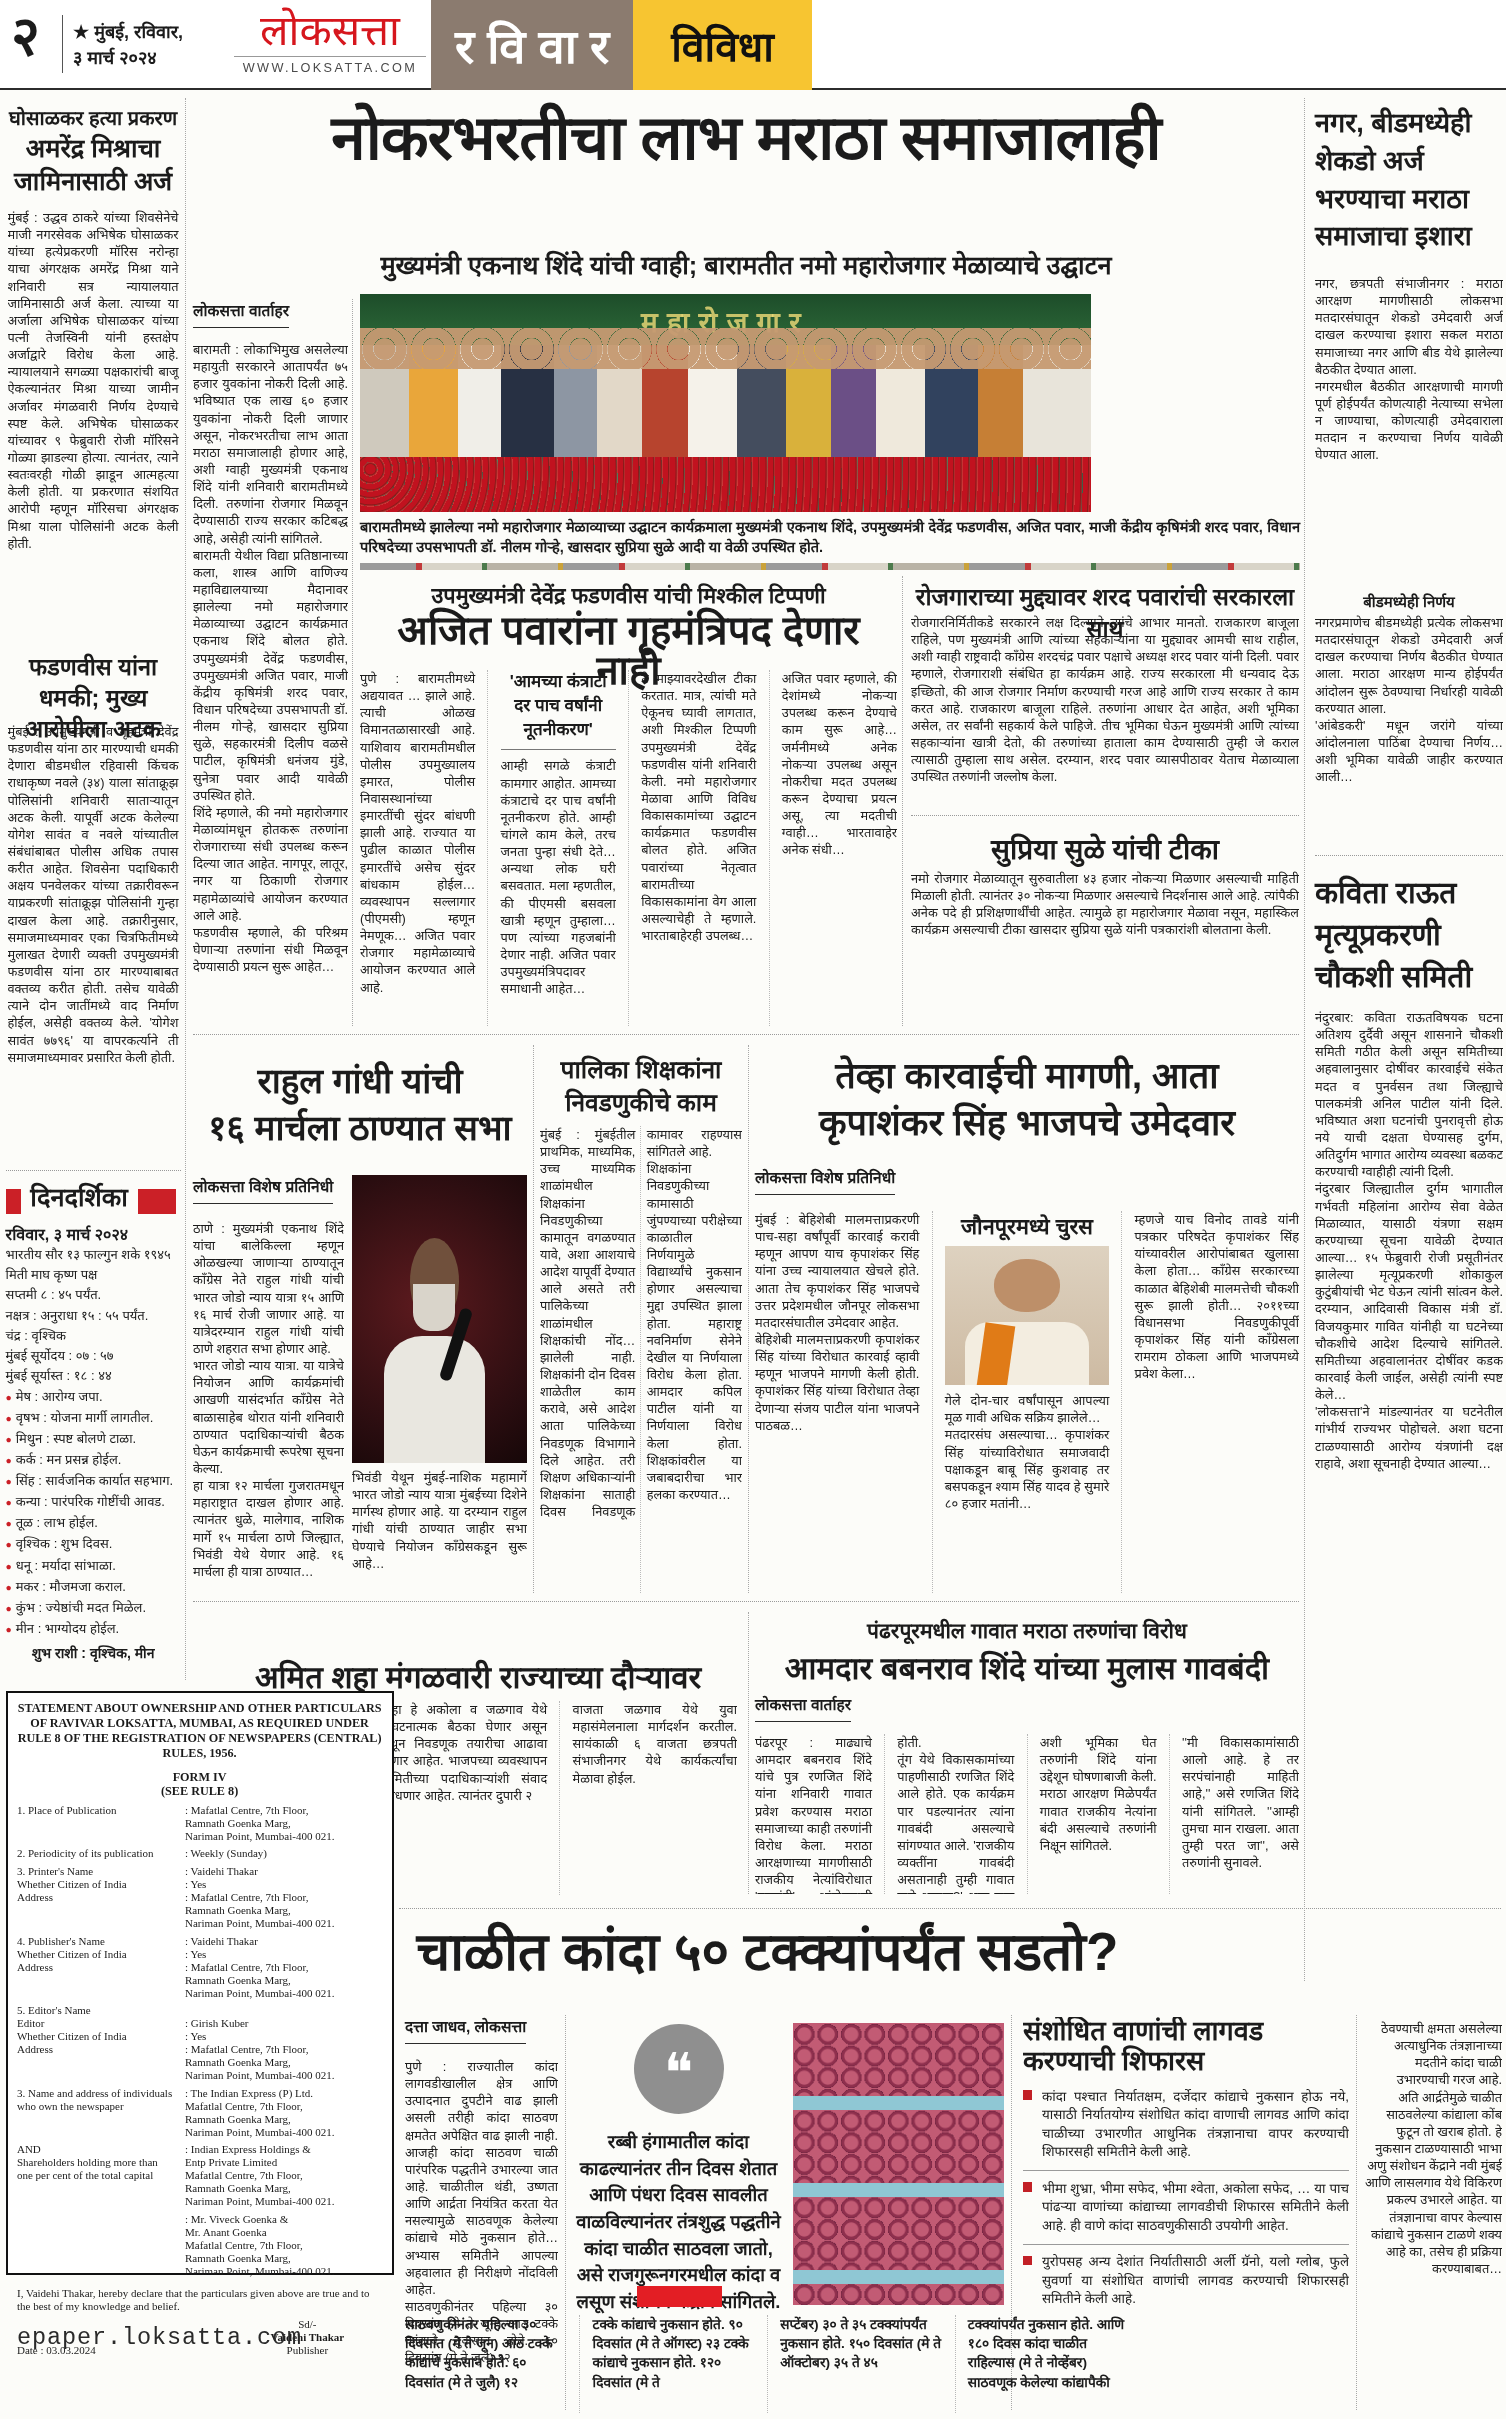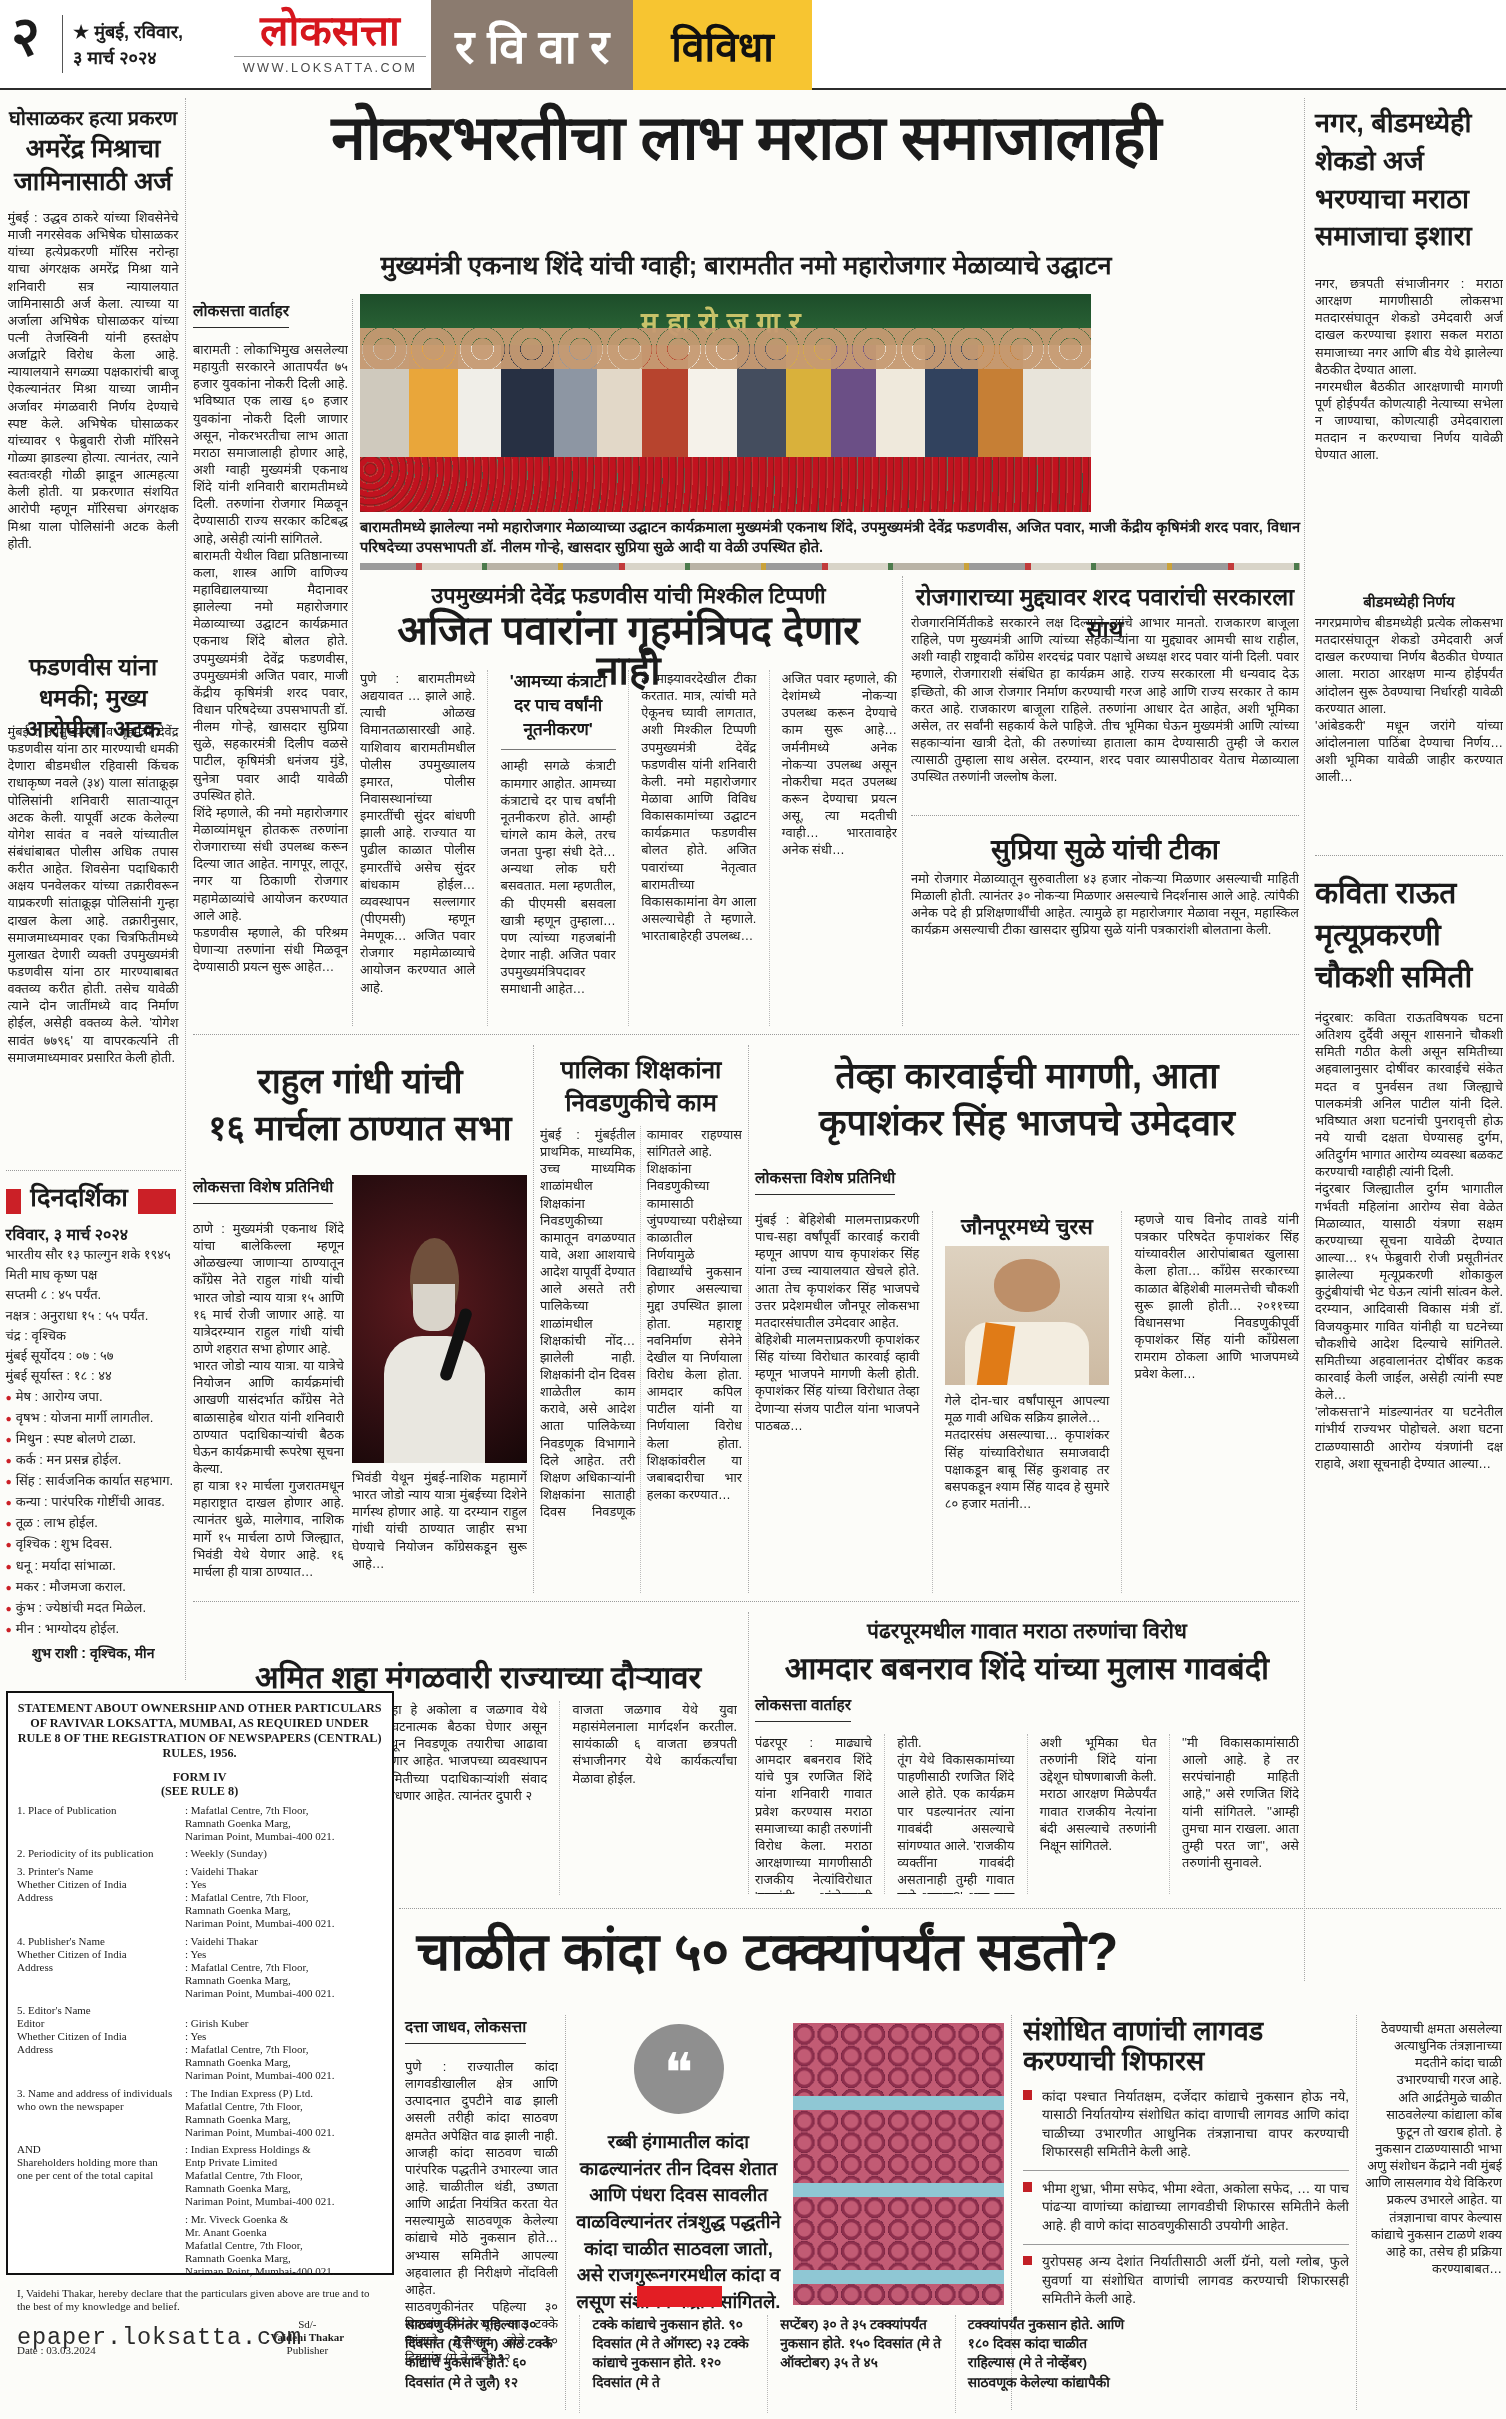--- a/index.html
+++ b/index.html
@@ -12,21 +12,21 @@
   .body-sm{font-size:12.8px;line-height:1.34;text-align:justify}
   .byline{font-weight:bold;font-size:15.5px;border-bottom:1.4px solid #2b2b2b;padding-bottom:5.6px;display:inline-block}
   .dotline{border-top:1.9px dotted #9a9a9a}
   .vdot{border-left:1.4px dotted #a8a8a8;width:0}
   .kicker{font-weight:bold}
   .colrow{display:flex;gap:12.2px}
   .colrow>div{flex:1;min-width:0}
   .colrow>div+div{border-left:1.4px dotted #b8b8b8;padding-left:12.2px}
   
   .tab{display:flex;align-items:center;justify-content:center}
-  .logo-red{color:#d6161d;font-weight:bold}
+  .logo-red{color:#d6161d;font-weight:normal}
   
   .cal-sq{display:inline-block;width:15px;height:24.5px;background:#cb2027;vertical-align:middle}
   .cal-line{font-size:13px;line-height:1.55}
   .cal-z{font-size:13px;line-height:1.62}
   .cal-z .dot{color:#cb2027;font-size:10.4px;margin-right:3.8px}
   
   .own{font-family:"Liberation Serif",serif;font-size:11px;line-height:1.18}
   .own-row{display:flex;margin-bottom:4.7px}
   .own-row .l{width:46%;padding-right:3.8px}
   .own-row .v{width:54%}

